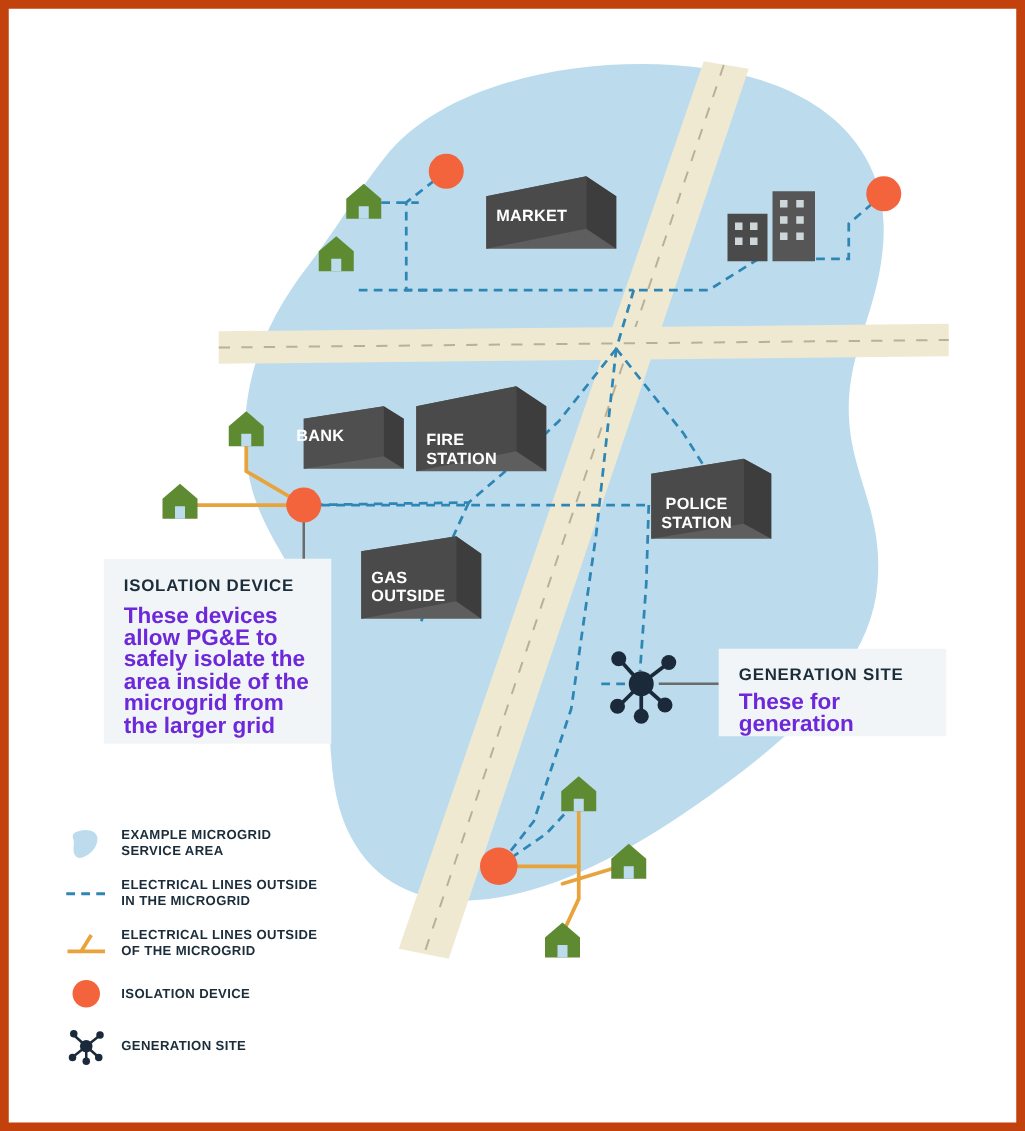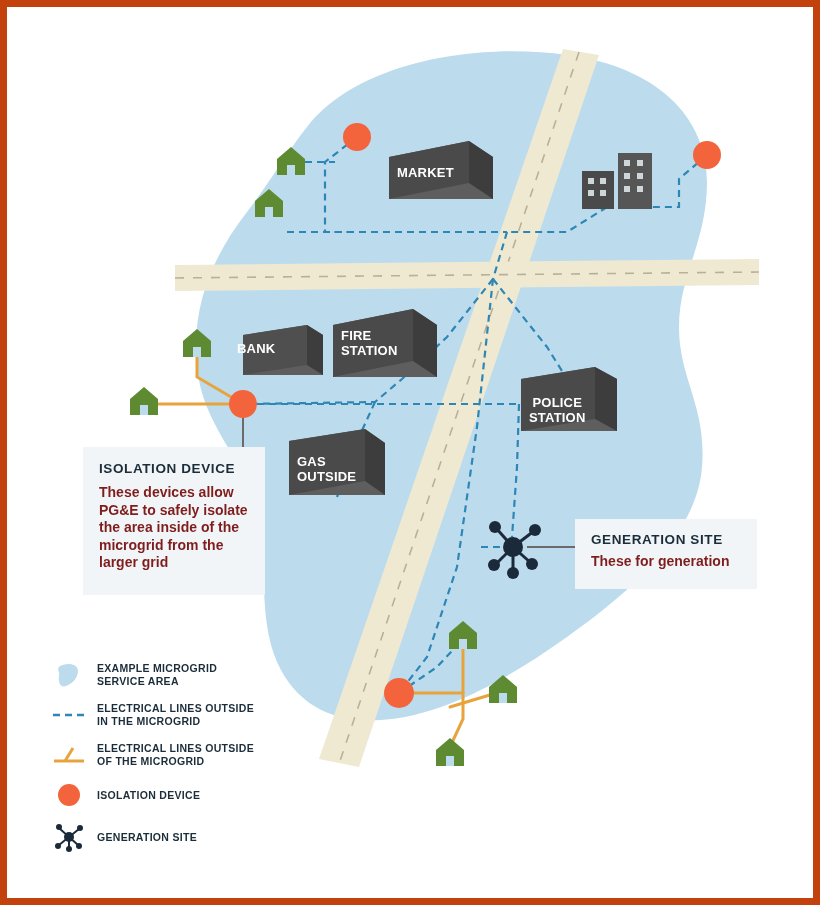--- a/index.html
+++ b/index.html
@@ -44,23 +44,23 @@
     padding: 14px 16px 16px 16px;
   }
   .callout-title {
     font-size: 13.5px;
     font-weight: bold;
     color: #1b2d3a;
     letter-spacing: 0.6px;
     margin-bottom: 8px;
   }
   .callout-body {
-    font-size: 14px;
+    font-size: 18px;
     font-weight: bold;
-    color: #7f1d1d;
+    color: #6d28d9;
     line-height: 17.5px;
   }
   #callout-isolation {
     left: 76px;
     top: 440px;
     width: 182px;
     height: 148px;
   }
   #callout-generation {
     left: 568px;
@@ -267,21 +267,21 @@
         <circle cx="528" cy="523" r="6" stroke="none"></circle>
         <circle cx="487" cy="558" r="6" stroke="none"></circle>
         <circle cx="525" cy="557" r="6" stroke="none"></circle>
         <circle cx="506" cy="566" r="6" stroke="none"></circle>
       </g>
     </g>
   </svg>
 
   <div class="bldg-label" style="left:390px; top:158px;">MARKET</div>
   <div class="bldg-label" style="left:230px; top:334px;">BANK</div>
-  <div class="bldg-label" style="left:334px; top:321px;">FIRE
+  <div class="bldg-label" style="left:334px; top:337px;">FIRE
 STATION</div>
   <div class="bldg-label" style="left:522px; top:388px;text-align:center;">POLICE
 STATION</div>
   <div class="bldg-label" style="left:290px; top:447px;">GAS
 OUTSIDE</div>
 
   <div class="callout" id="callout-isolation">
     <div class="callout-title">ISOLATION DEVICE</div>
     <div class="callout-body">These devices allow PG&amp;E to safely isolate the area inside of the microgrid from the larger grid</div>
   </div>

